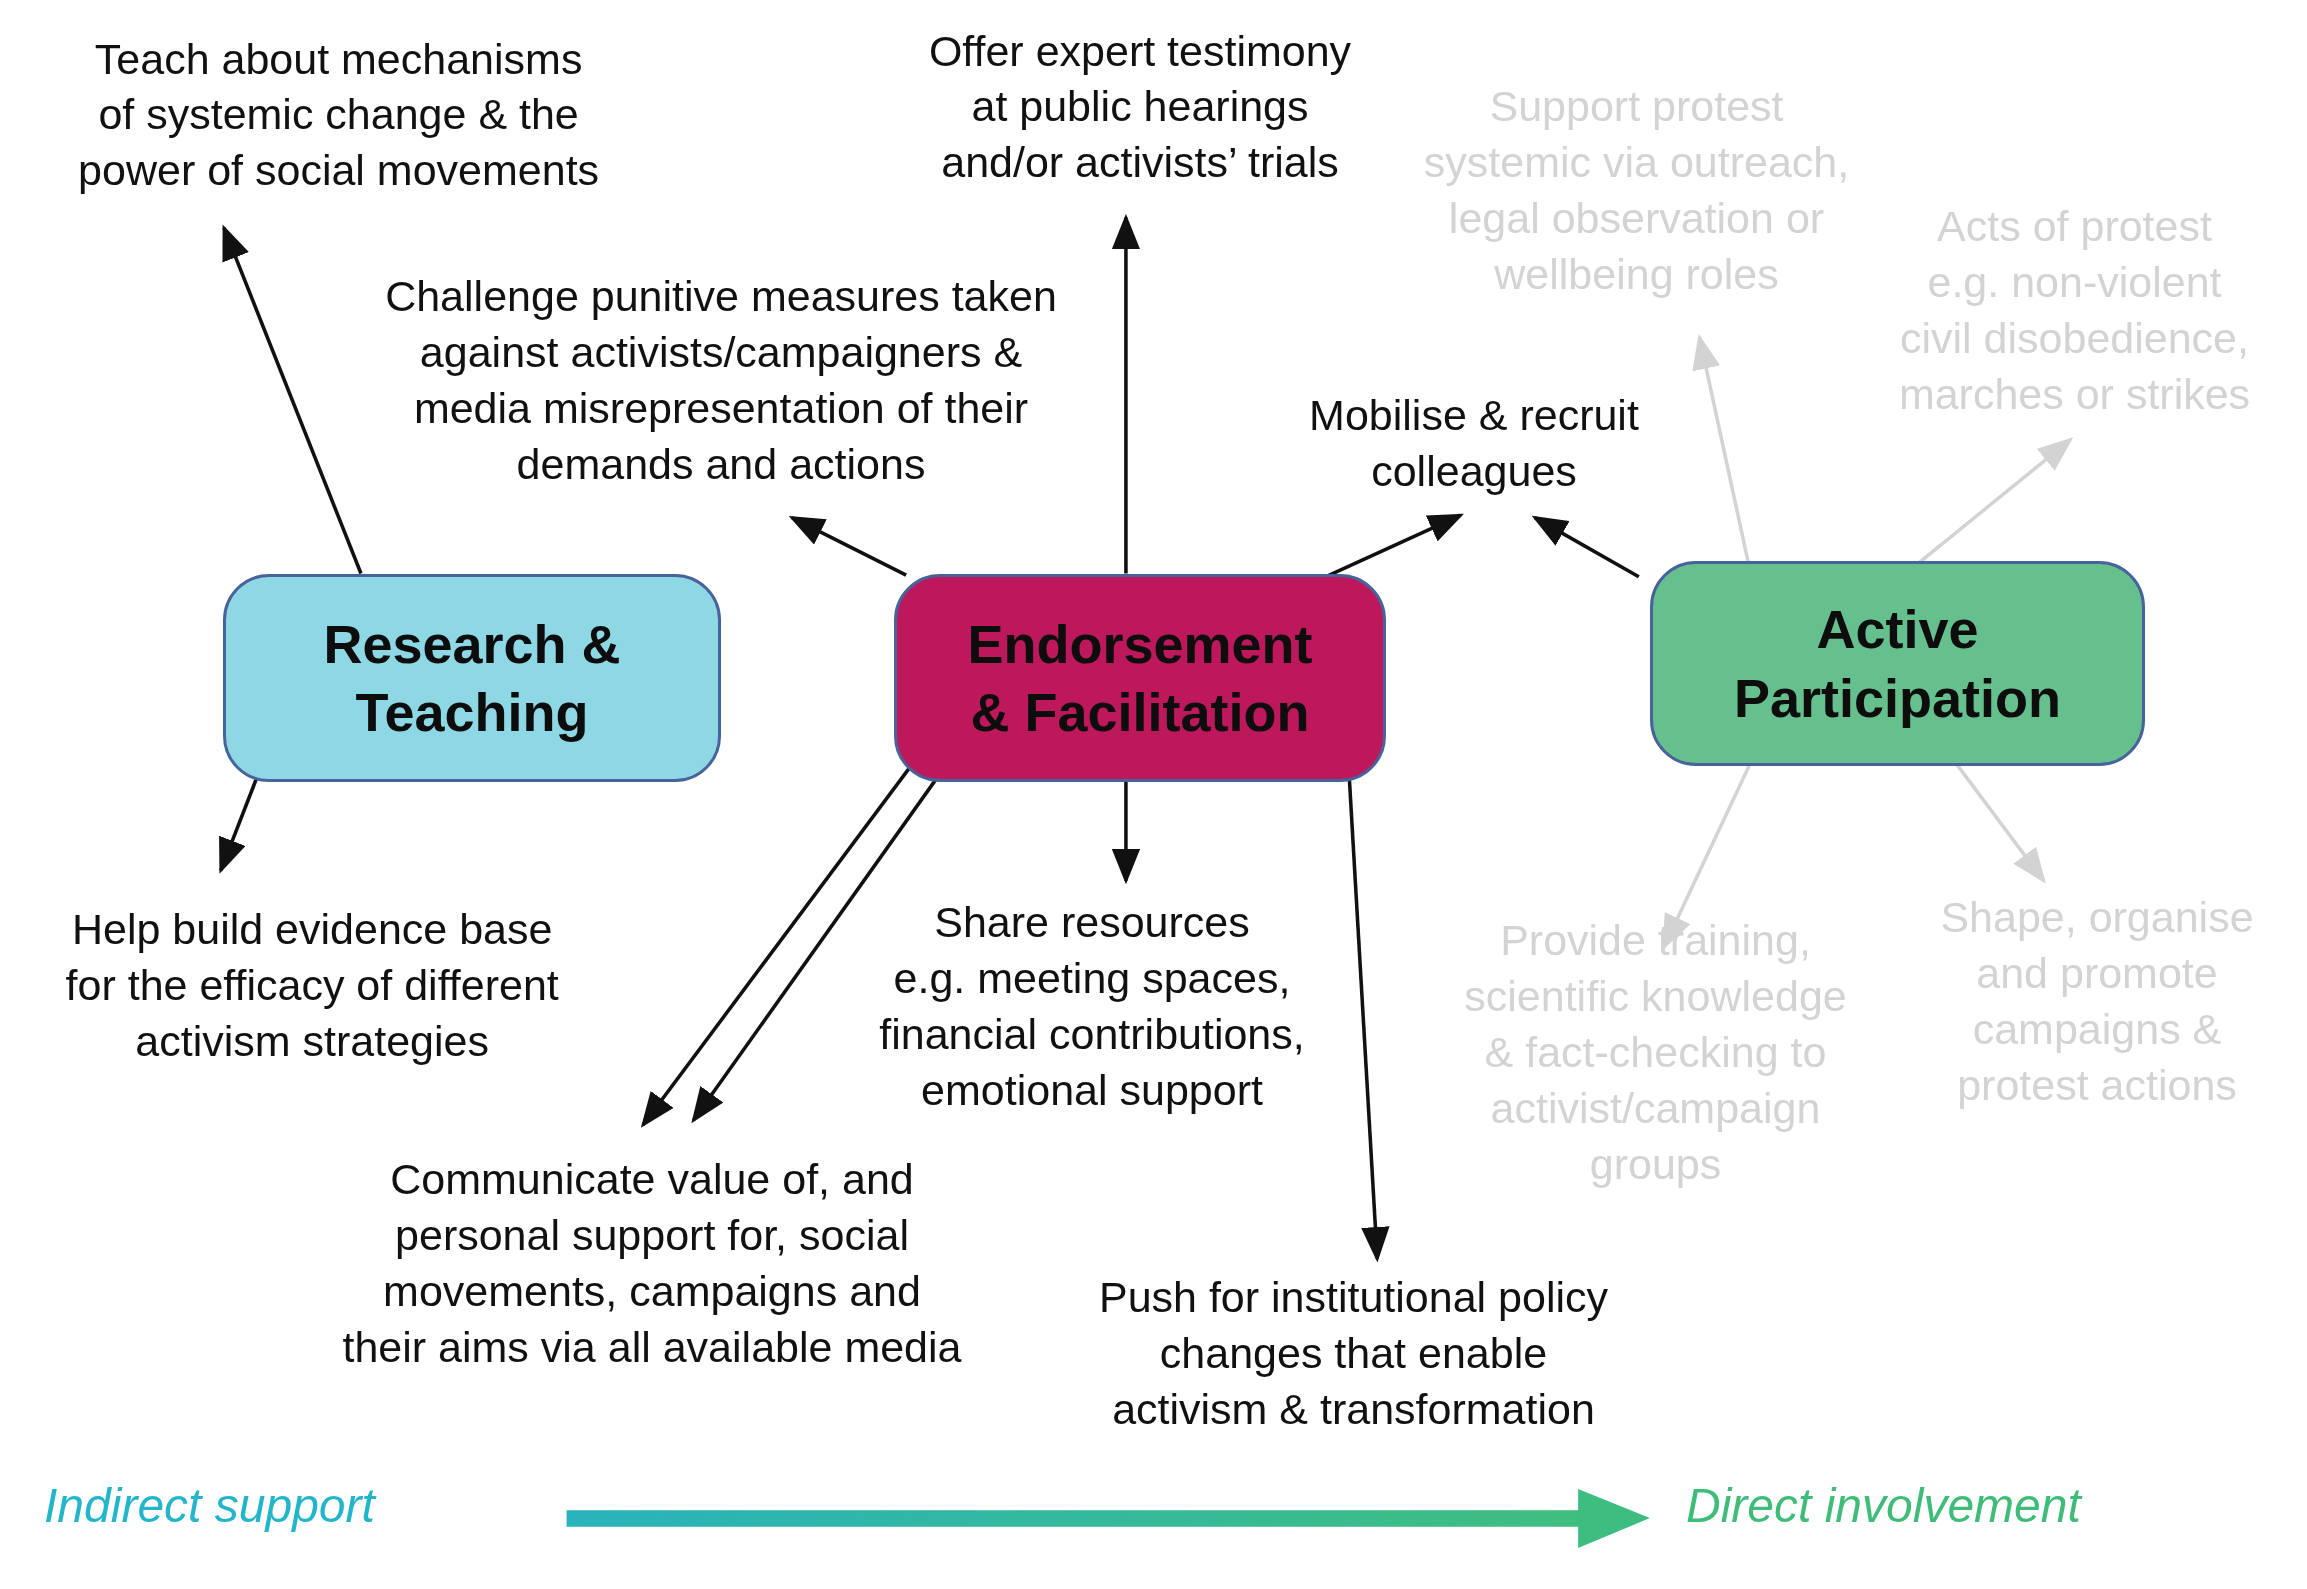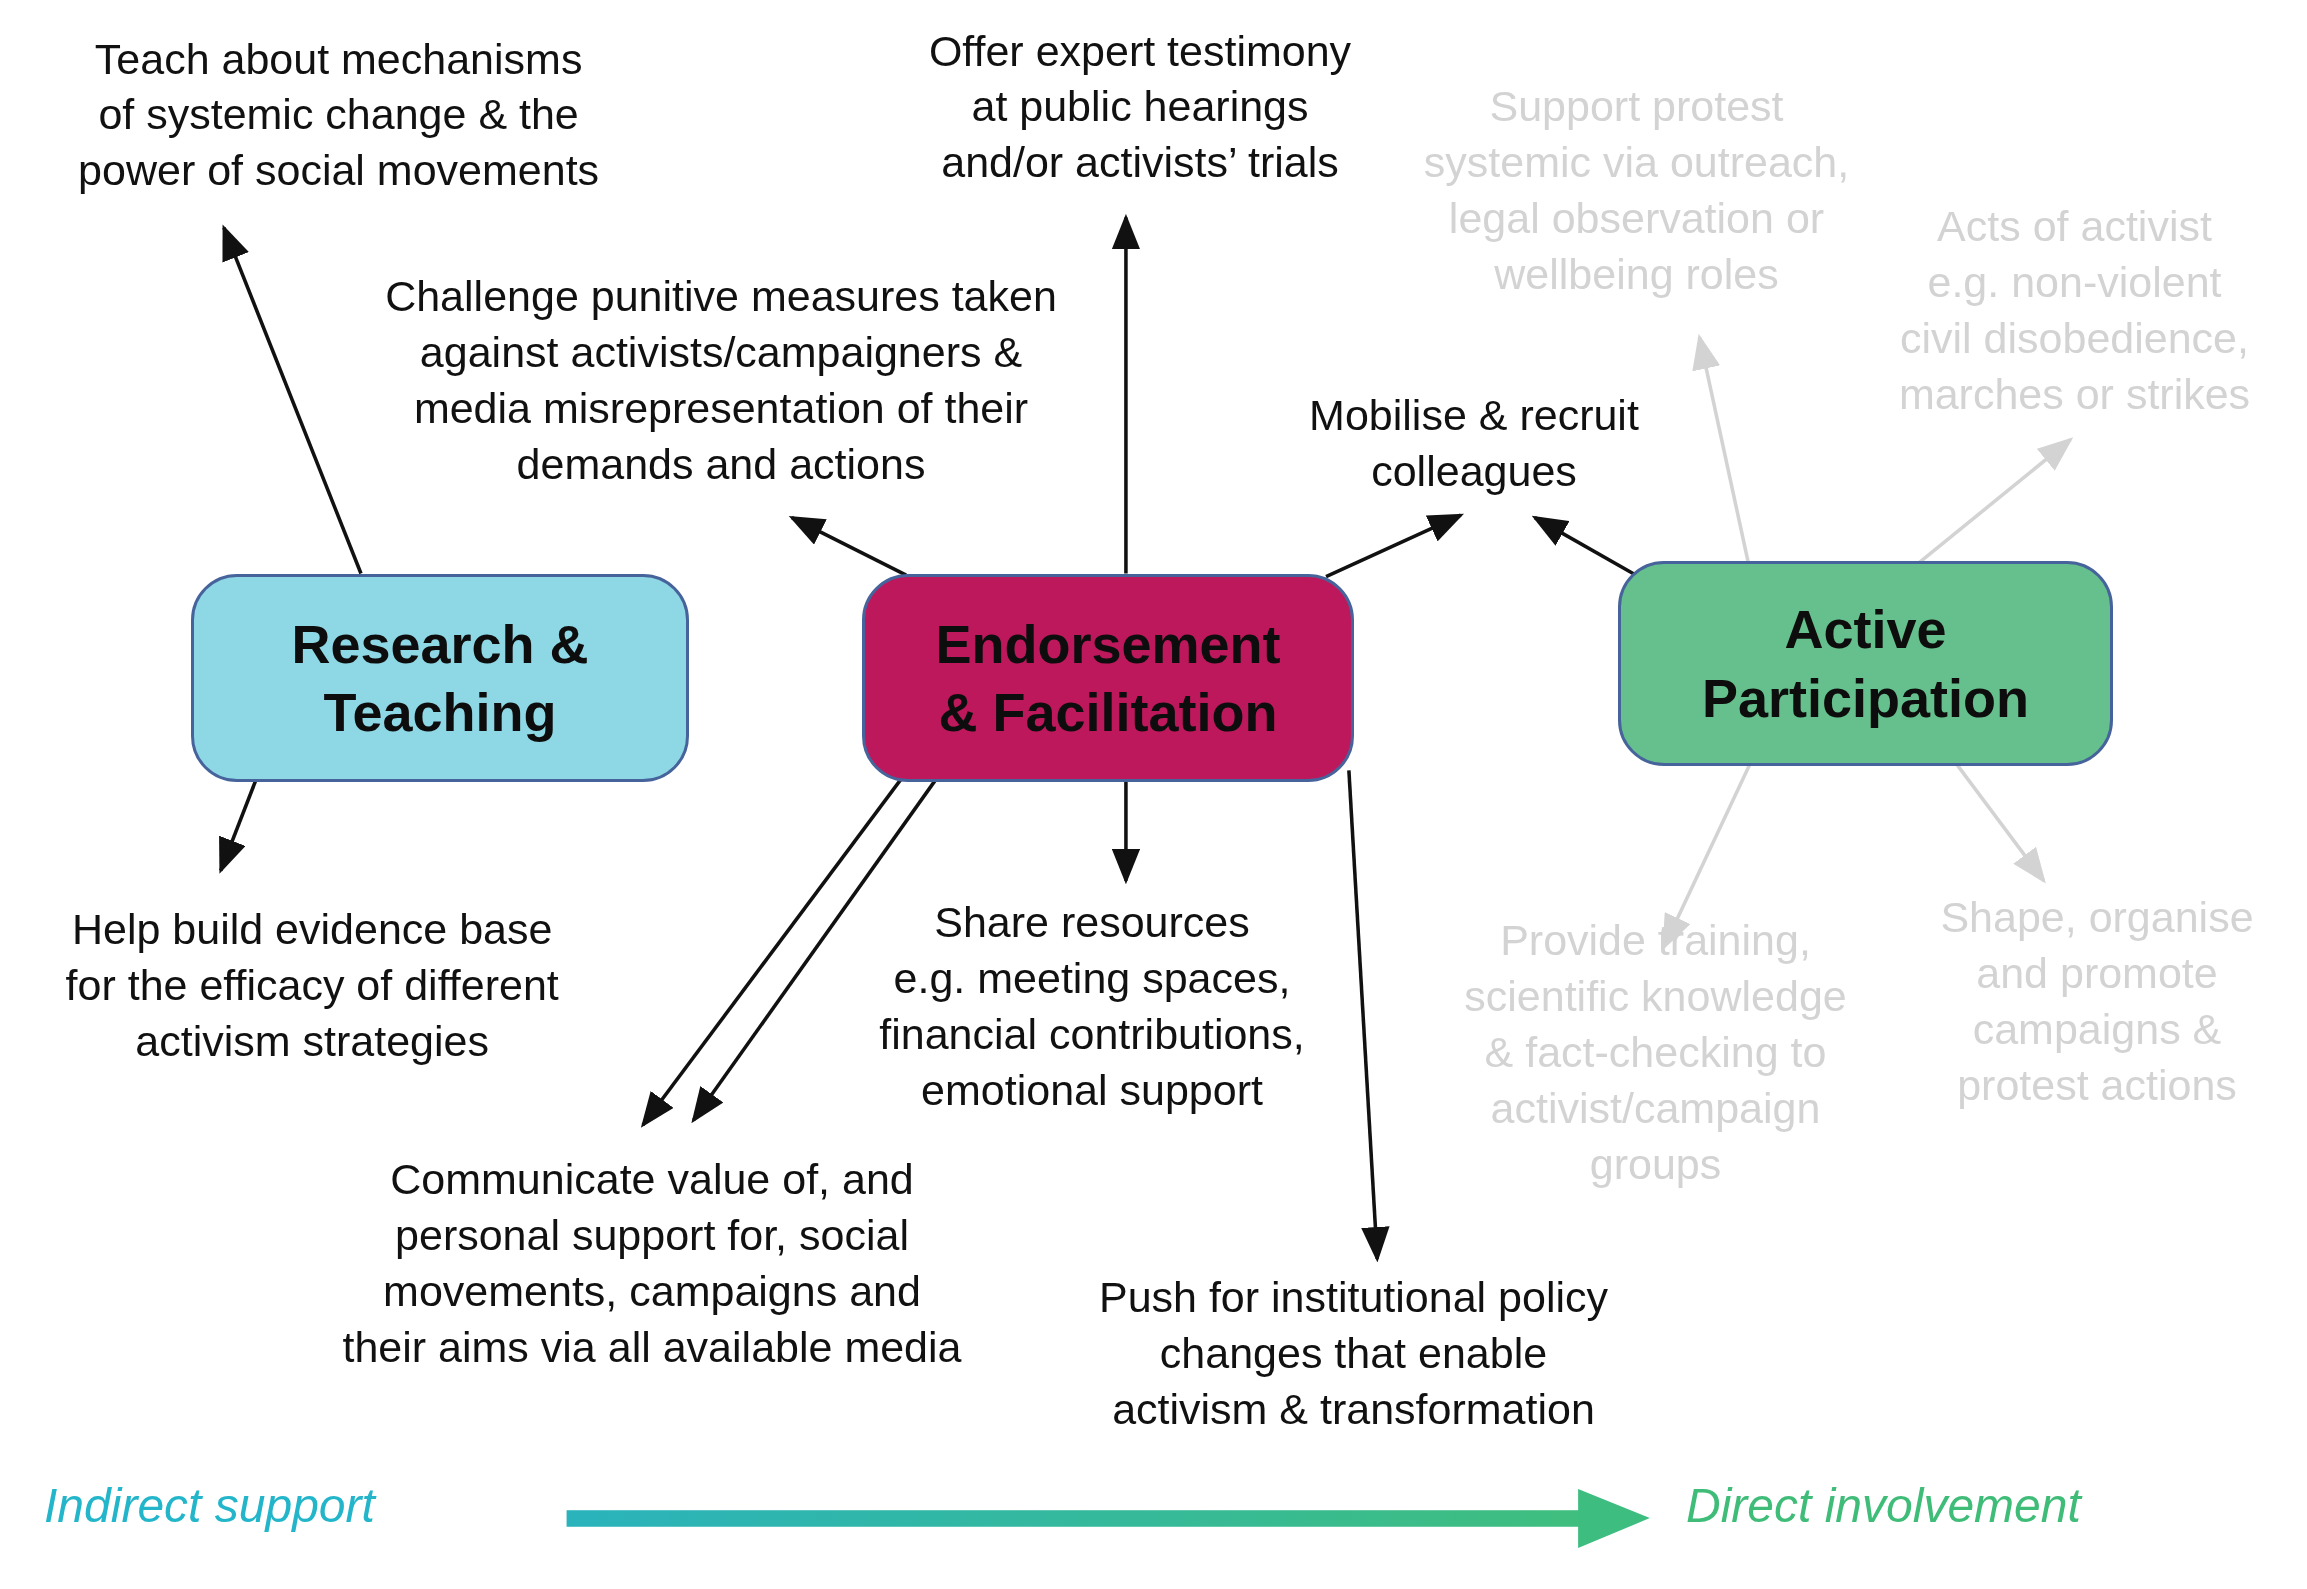--- a/index.html
+++ b/index.html
@@ -17,21 +17,21 @@
     font-size:43px;line-height:1.3;
     text-align:center;white-space:pre-line;
     color:#111111;
   }
   .label.gray{color:#d3d3d3;}
   .node{
     position:absolute;z-index:3;
     display:flex;align-items:center;justify-content:center;
     border:3.2px solid #46649b;border-radius:46px;
     text-align:center;white-space:pre-line;
-    font-weight:700;font-size:54px;line-height:1.26;color:#0d0d0d;
+    font-weight:700;font-size:54px;line-height:1.26;color:#0d0d0d;margin-left:32px;
   }
   .node-rt{left:191px;top:574px;width:492px;height:202px;background:#8ed8e6;}
   .node-ef{left:862px;top:574px;width:486px;height:202px;background:#be185d;}
   .node-ap{left:1618px;top:561px;width:489px;height:199px;background:#65c08d;}
   .axis-label{
     position:absolute;z-index:2;
     font-size:48px;font-style:italic;line-height:1.1;
     white-space:pre-line;
   }
   .axis-indirect{left:44px;top:1480px;color:#23b5c9;}
@@ -80,21 +80,21 @@
   <div class="label" style="left:23.6px;top:31.5px;width:630px">Teach about mechanisms
 of systemic change &amp; the
 power of social movements</div>
   <div class="label" style="left:825px;top:23.6px;width:630px">Offer expert testimony
 at public hearings
 and/or activists’ trials</div>
   <div class="label gray" style="left:1337px;top:79px;width:599px">Support protest
 systemic via outreach,
 legal observation or
 wellbeing roles</div>
-  <div class="label gray" style="left:1854px;top:199px;width:441px">Acts of activist
+  <div class="label gray" style="left:1854px;top:199px;width:441px">Acts of protest
 e.g. non-violent
 civil disobedience,
 marches or strikes</div>
   <div class="label" style="left:327px;top:269px;width:788px">Challenge punitive measures taken
 against activists/campaigners &amp;
 media misrepresentation of their
 demands and actions</div>
   <div class="label" style="left:1277px;top:388px;width:394px">Mobilise &amp; recruit
 colleagues</div>
   <div class="label" style="left:4.7px;top:902px;width:615px">Help build evidence base

